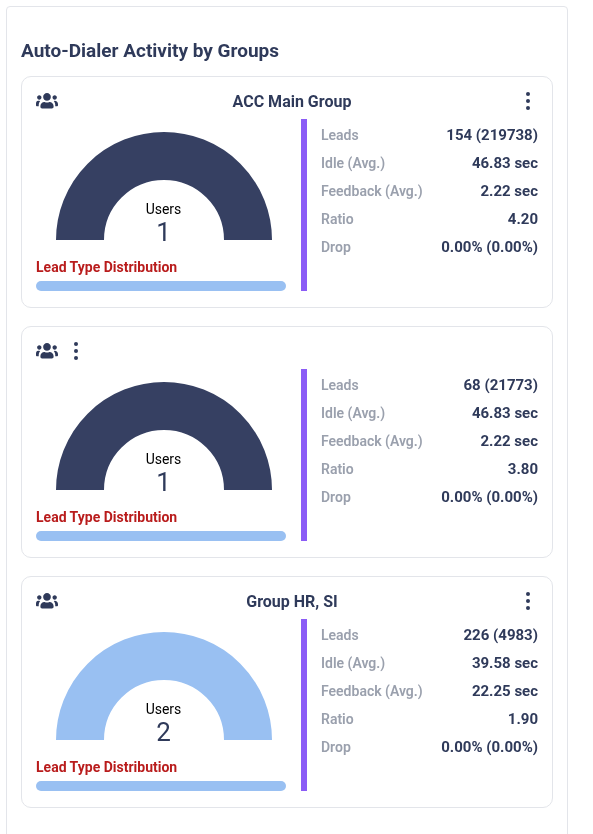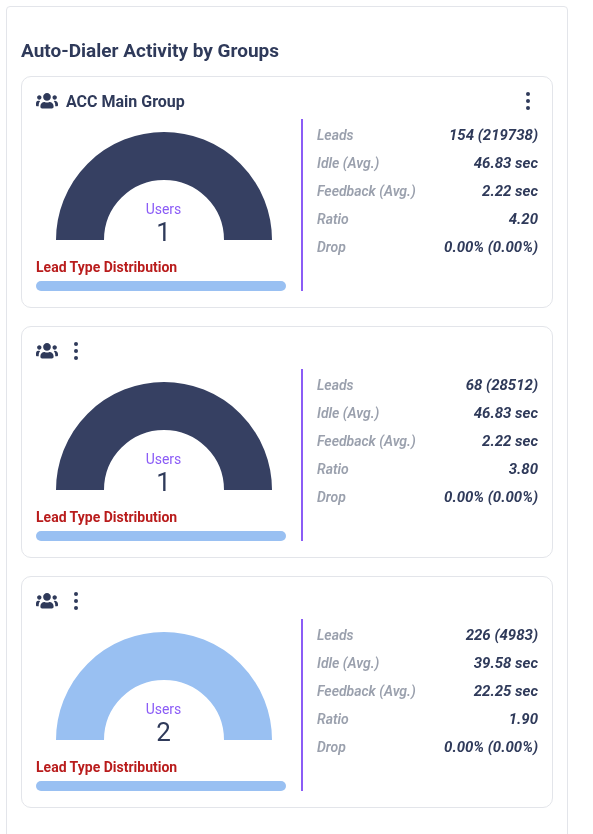--- a/index.html
+++ b/index.html
@@ -38,20 +38,21 @@
     height: 18px;
     margin-right: 8px;
     color: #2f3a5a;
     flex-shrink: 0;
   }
   .group-name {
     font-size: 16px;
     font-weight: 700;
     color: #2f3a5a;
     flex: 1;
+    text-align: center;
   }
   .kebab {
     width: 20px;
     height: 20px;
     display: flex;
     flex-direction: column;
     align-items: center;
     justify-content: center;
     gap: 3px;
     cursor: pointer;
@@ -76,21 +77,21 @@
     margin: 6px auto 0 auto;
     position: relative;
   }
   .gauge-wrap svg { display: block; }
   .gauge-label-users {
     position: absolute;
     width: 100%;
     text-align: center;
     bottom: 28px;
     font-size: 14px;
-    color: #8b5cf6;
+    color: #000000;
   }
   .gauge-label-count {
     position: absolute;
     width: 100%;
     text-align: center;
     bottom: -2px;
     font-size: 26px;
     font-weight: 400;
     color: #2f3a5a;
   }
@@ -102,24 +103,23 @@
     margin-bottom: 6px;
   }
   .dist-bar {
     width: 250px;
     height: 10px;
     border-radius: 5px;
     background: #99c0f2;
   }
   .right-col {
     flex: 1;
-    border-left: 2px solid #8b5cf6;
+    border-left: 6px solid #8b5cf6;
     padding-left: 14px;
     padding-top: 2px;
-    font-style: italic;
   }
   .stat-row {
     display: flex;
     justify-content: space-between;
     align-items: baseline;
     padding: 5px 0;
   }
   .stat-label {
     font-size: 14px;
     color: #9aa0ad;
@@ -209,21 +209,21 @@
   </svg>
           <div class="gauge-label-users">Users</div>
           <div class="gauge-label-count">1</div>
         </div>
         <div class="dist-title">Lead Type Distribution</div>
         <div class="dist-bar"></div>
       </div>
       <div class="right-col">
         <div class="stat-row">
           <span class="stat-label">Leads</span>
-          <span class="stat-value">68 (28512)</span>
+          <span class="stat-value">68 (21773)</span>
         </div>
         <div class="stat-row">
           <span class="stat-label">Idle (Avg.)</span>
           <span class="stat-value">46.83 sec</span>
         </div>
         <div class="stat-row">
           <span class="stat-label">Feedback (Avg.)</span>
           <span class="stat-value">2.22 sec</span>
         </div>
         <div class="stat-row">
@@ -236,20 +236,21 @@
         </div>
       </div>
     </div>
   </div>
       <div class="card">
     <div class="card-header">
       <span class="group-icon">
 <svg viewBox="0 0 640 512" fill="currentColor">
   <path d="M96 224c35.3 0 64-28.7 64-64s-28.7-64-64-64-64 28.7-64 64 28.7 64 64 64zm448 0c35.3 0 64-28.7 64-64s-28.7-64-64-64-64 28.7-64 64 28.7 64 64 64zM320 256c61.9 0 112-50.1 112-112S381.9 32 320 32 208 82.1 208 144s50.1 112 112 112zm76.8 32h-8.3c-20.8 10-43.9 16-68.5 16s-47.6-6-68.5-16h-8.3C181.2 288 128 341.2 128 406.4V432c0 26.5 21.5 48 48 48h288c26.5 0 48-21.5 48-48v-25.6c0-65.2-53.2-118.4-118.4-118.4zM576 256h-16c-14.3 0-27.7 3.8-39.5 10.2 24.6 28.9 39.5 66.1 39.5 106.2V400c0 5.5-.6 10.8-1.5 16H608c17.7 0 32-14.3 32-32v-32c0-53-43-96-96-96zM80 256H64c-53 0-64 43-64 96v32c0 17.7 14.3 32 32 32h49.5c-.9-5.2-1.5-10.5-1.5-16v-27.6c0-40.1 14.9-77.3 39.5-106.2C107.7 259.8 94.3 256 80 256z"></path>
 </svg></span>
+      <span class="group-name">Group HR, SI</span>
       <div class="kebab">
         <span></span>
             <span></span>
             <span></span>
       </div>
     </div>
     <div class="card-body">
       <div class="left-col">
         <div class="gauge-wrap">
 

